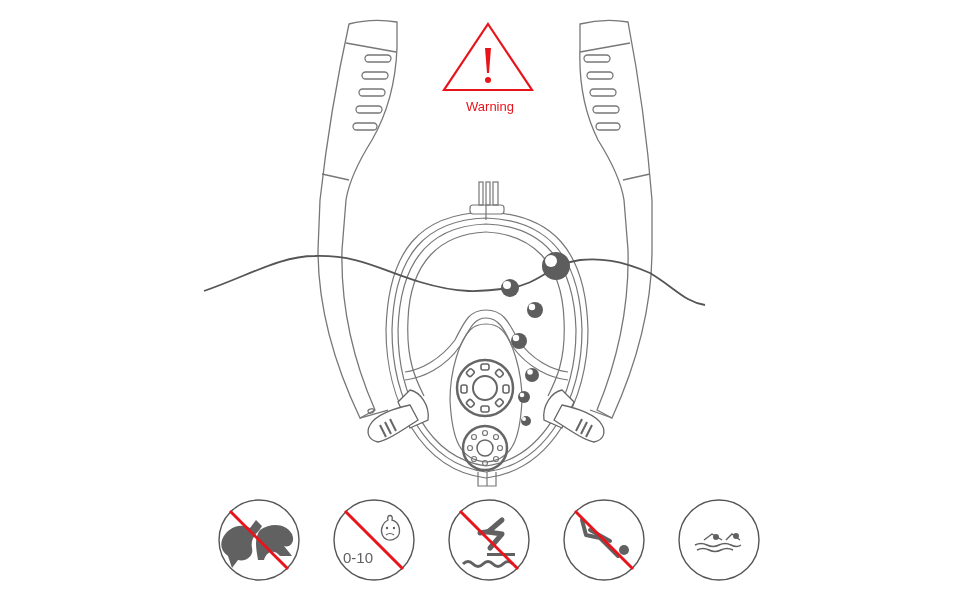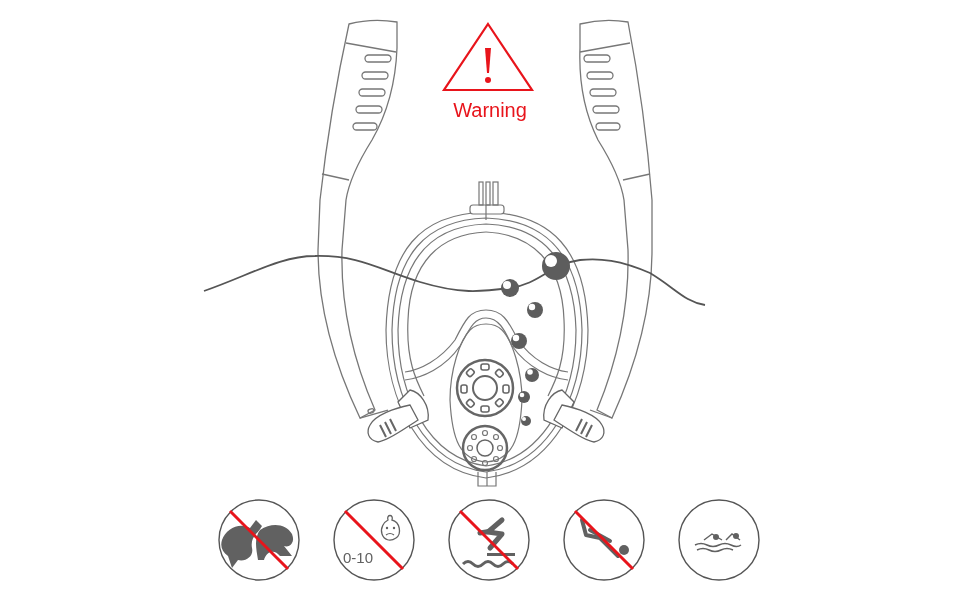--- a/index.html
+++ b/index.html
@@ -1,18 +1,18 @@
 <!DOCTYPE html>
 <html><head>
 <meta charset="utf-8">
 <style>
   html, body { margin: 0; padding: 0; background: #ffffff; }
   body { width: 970px; height: 600px; position: relative; overflow: hidden; font-family: "Liberation Sans", sans-serif; }
   .canvas { position: absolute; left: 0; top: 0; width: 970px; height: 600px; }
-  .warning-label { position: absolute; left: 440px; top: 99px; width: 100px; text-align: center; color: #e8141b; font-size: 20px; font-family: "Liberation Sans", sans-serif; }
+  .warning-label { position: absolute; left: 440px; top: 99px; width: 100px; text-align: center; color: #e8141b; font-size: 13px; font-family: "Liberation Sans", sans-serif; }
 </style>
 </head>
 <body>
 
 <svg class="canvas" width="970" height="600" viewBox="0 0 970 600" xmlns="http://www.w3.org/2000/svg">
 
   <g fill="none" stroke="#777" stroke-width="1.3">
     <path d="M349,24 Q372,18 397,22 L397,48 Q395,100 372,140 Q350,175 346,200 L342,250 Q340,330 375,410 L360,418 Q318,330 318,250 L320,200 Q330,110 349,24 Z" fill="#fff"></path>
     <path d="M346,43 L396,52"></path>
     <path d="M322,174 L349,180"></path>

